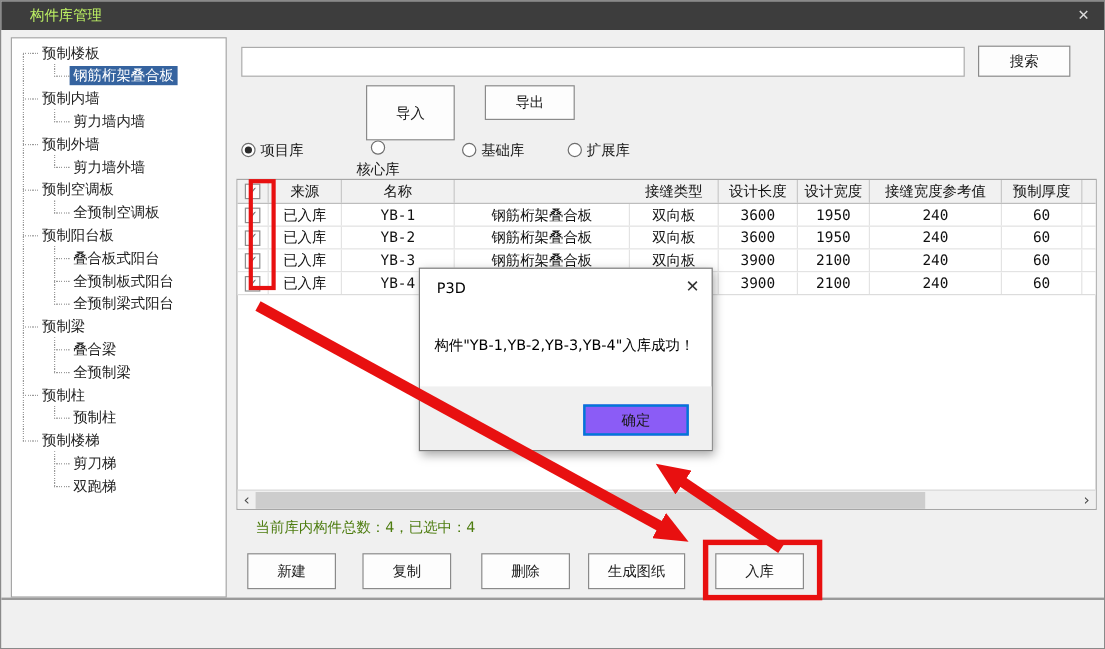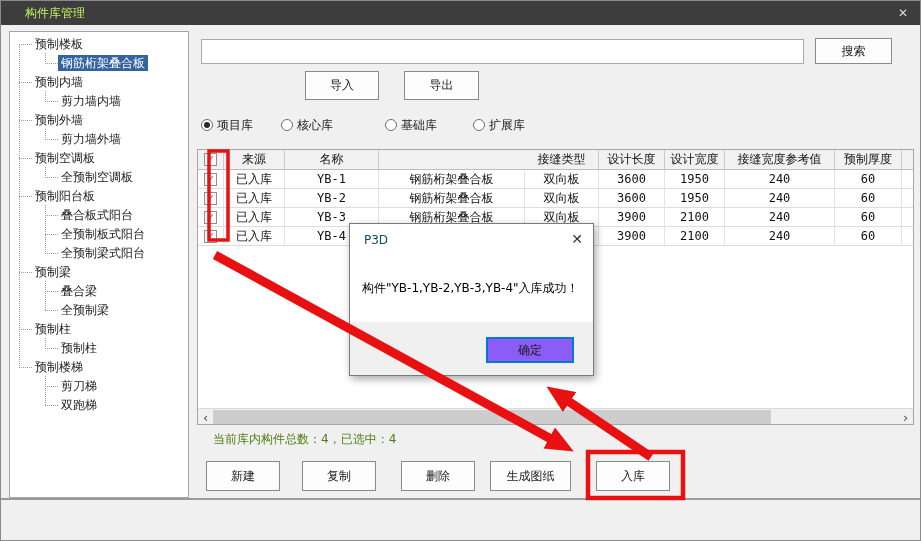--- a/index.html
+++ b/index.html
@@ -25,21 +25,21 @@
   .tree-item.selected .lbl{background:var(--sel);color:#fff;}
   .stub{position:absolute;top:9px;height:1px;width:13px;background-image:repeating-linear-gradient(to right,#9a9a9a 0 1px,transparent 1px 2px);}
   .lv0>.stub{left:9px;} .lv1>.stub{left:35px;}
   .vguide{position:absolute;width:1px;background-image:repeating-linear-gradient(to bottom,#9a9a9a 0 1px,transparent 1px 2px);}
 
   
   #searchInput{position:absolute;left:200px;top:38px;width:603px;height:25px;border:1px solid #ababab;background:#fff;font-size:12px;padding:0 4px;outline:none;}
   .btn{position:absolute;background:#fdfdfd;border:1px solid #8a8a8a;font-size:12px;color:#1a1a1a;display:flex;align-items:center;justify-content:center;cursor:default;}
   #searchBtn{left:814px;top:37px;width:77px;height:26px;}
   #uploadBtn{left:205px;top:70px;width:74px;height:29px;}
-  #importBtn{left:304px;top:70px;width:74px;height:29px;}
+  #importBtn{left:304px;top:70px;width:74px;height:46px;}
   #exportBtn{left:403px;top:70px;width:75px;height:29px;}
   #excelBtn{left:500px;top:72px;width:92px;height:26px;}
 
   
   .radio{position:absolute;top:116px;height:16px;display:flex;align-items:center;gap:4px;cursor:default;}
   .rdot{width:12px;height:12px;border:1px solid #6f6f6f;border-radius:50%;background:#fff;position:relative;flex:none;}
   .radio.on .rdot::after{content:"";position:absolute;left:2px;top:2px;width:6px;height:6px;border-radius:50%;background:#2b2b2b;}
 
   
   #tablePanel{position:absolute;left:196px;top:148px;width:717px;height:276px;background:#fff;border:1px solid #a6a6a6;}
@@ -62,21 +62,21 @@
   #statusText{position:absolute;left:212px;top:430px;font-size:12px;color:#4d7c0f;}
   #newBtn{left:205px;top:460px;width:74px;height:30px;}
   #copyBtn{left:301px;top:460px;width:74px;height:30px;}
   #delBtn{left:400px;top:460px;width:74px;height:30px;}
   #genBtn{left:489px;top:460px;width:81px;height:30px;}
   #storeBtn{left:595px;top:460px;width:74px;height:30px;}
   #bottomDivider{position:absolute;left:0;top:497px;width:100%;height:2px;background:#9a9a9a;}
 
   
   #dialog{position:absolute;left:348px;top:222px;width:245px;height:153px;background:#fff;border:1px solid #7a7a7a;box-shadow:2px 3px 8px rgba(0,0,0,.35);z-index:50;}
-  #dialog .dtitle{position:absolute;left:14px;top:9px;font-size:12px;color:#0c4a6e;}
+  #dialog .dtitle{position:absolute;left:14px;top:9px;font-size:12px;color:#000000;}
   #dialog .dclose{position:absolute;right:10px;top:7px;font-size:14px;color:#333;cursor:default;}
   #dialog .dmsg{position:absolute;left:12px;top:56px;font-size:12px;color:#000;white-space:nowrap;}
   #dialog .dfooter{position:absolute;left:0;bottom:0;width:100%;height:53px;background:#f0f0f0;}
   #okBtn{position:absolute;left:136px;top:113px;width:88px;height:26px;background:#8b5cf6;border:2px solid var(--focus);font-size:12px;display:flex;align-items:center;justify-content:center;}
 
   
   #annot{position:absolute;left:0;top:0;z-index:100;pointer-events:none;}
 </style>
 </head>
 <body>
@@ -126,21 +126,21 @@
   <div class="btn" id="searchBtn">搜索</div>
 
   <div class="btn" id="importBtn">导入</div>
   <div class="btn" id="exportBtn">导出</div>
 
   <div id="radioRow">
       <div class="radio on" style="left: 200px;">
         <span class="rdot"></span>
         <span>项目库</span>
       </div>
-      <div class="radio" style="left: 280px;">
+      <div class="radio" style="left: 296px; flex-direction: column;">
         <span class="rdot"></span>
         <span>核心库</span>
       </div>
       <div class="radio" style="left: 384px;">
         <span class="rdot"></span>
         <span>基础库</span>
       </div>
       <div class="radio" style="left: 472px;">
         <span class="rdot"></span>
         <span>扩展库</span>

